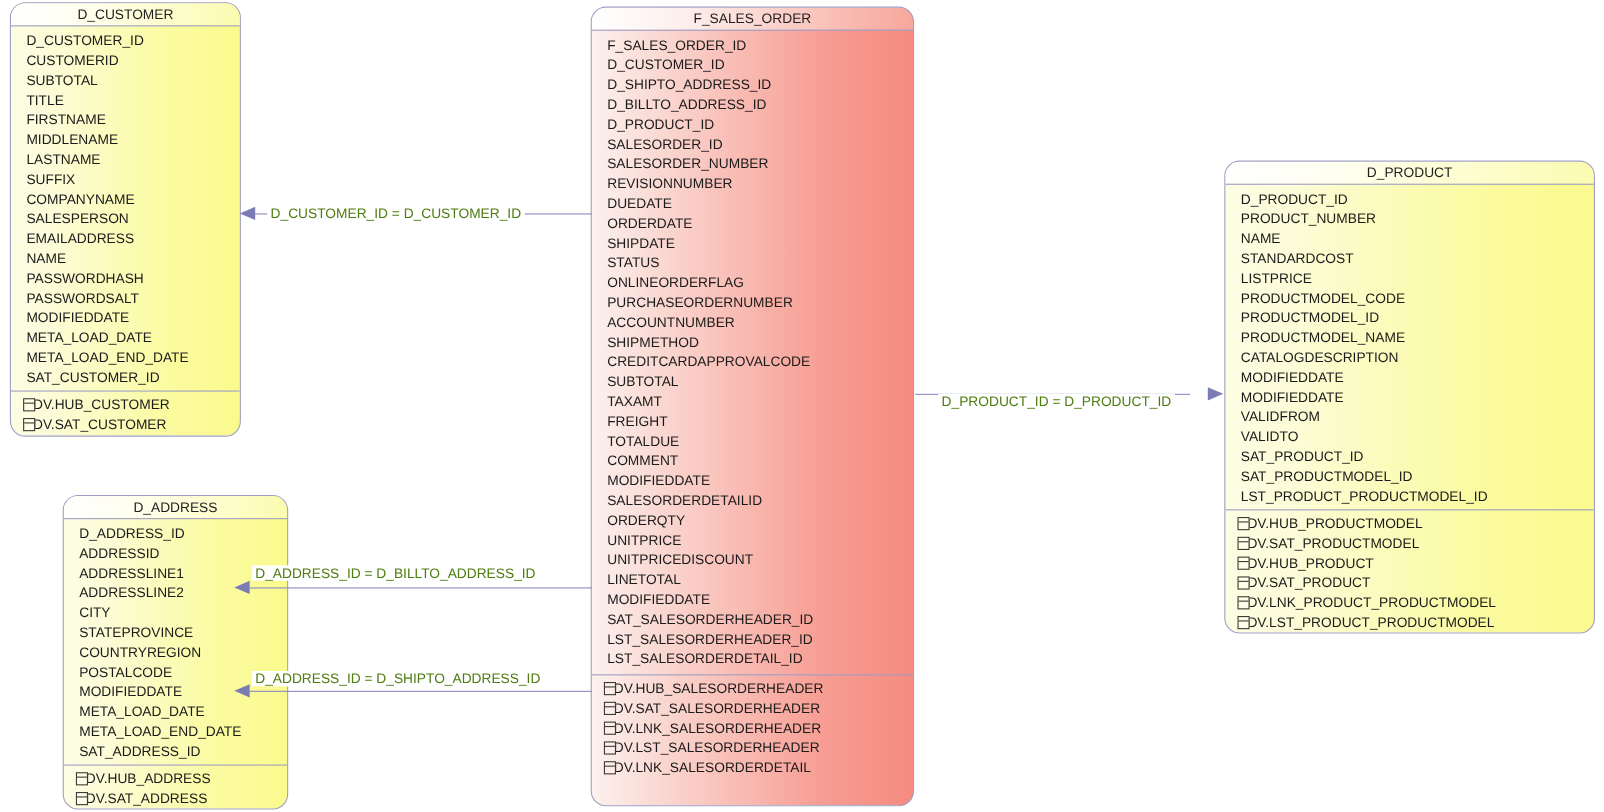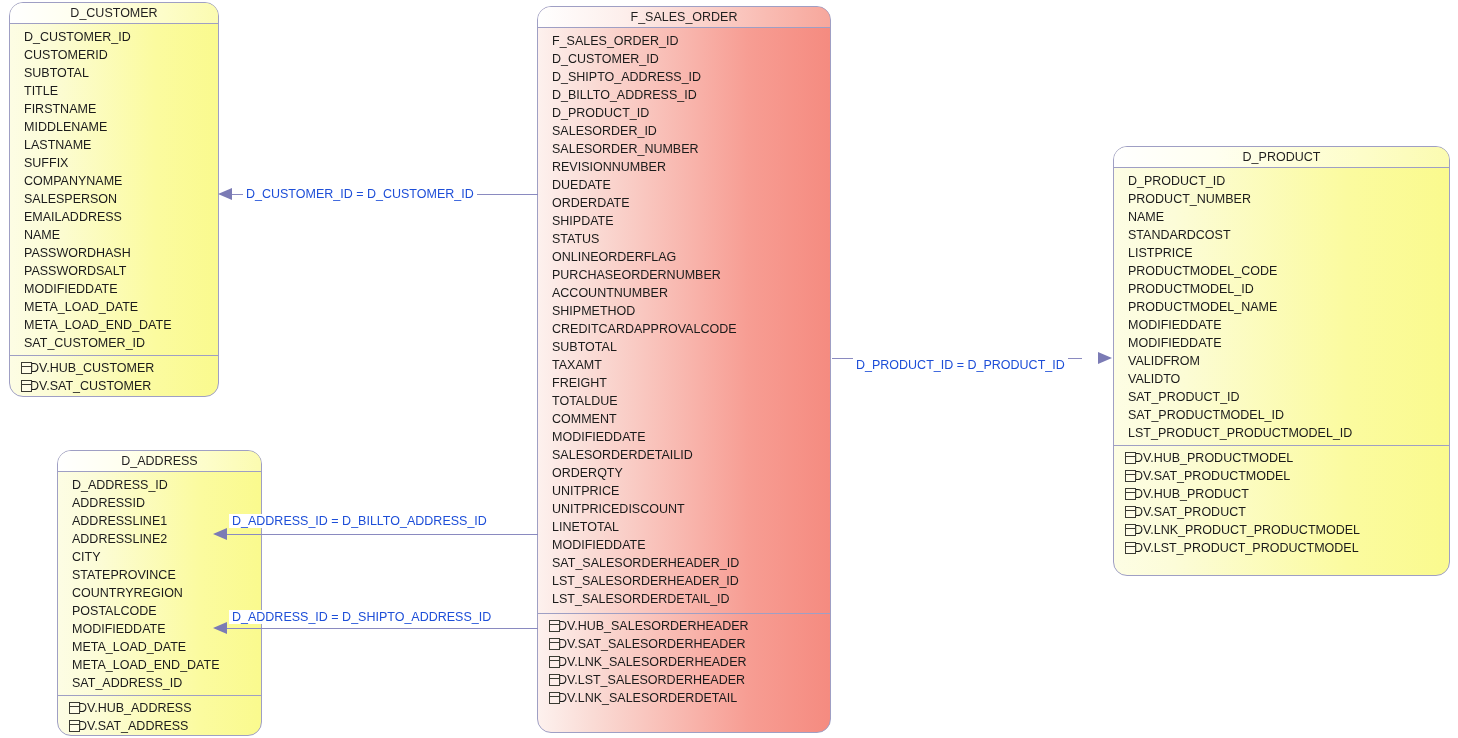--- a/index.html
+++ b/index.html
@@ -112,21 +112,21 @@
   }
   .rel-arrow.left {
     border-right: 14px solid #7b7bb5;
   }
   .rel-arrow.right {
     border-left: 14px solid #7b7bb5;
   }
   .rel-label {
     position: absolute;
     font-size: 12.5px;
-    color: #1d4ed8;
+    color: #4d7c0f;
     white-space: nowrap;
     background: #ffffff;
     padding: 0 3px;
     line-height: 14px;
   }
 </style>
 </head>
 <body>
 
 <div class="entity dim" style="left:9px; top:2px; width:210px; height:395px;">
@@ -255,20 +255,21 @@
   <div class="ent-header">D_PRODUCT</div>
   <div class="ent-cols">
     <div class="col">D_PRODUCT_ID</div>
     <div class="col">PRODUCT_NUMBER</div>
     <div class="col">NAME</div>
     <div class="col">STANDARDCOST</div>
     <div class="col">LISTPRICE</div>
     <div class="col">PRODUCTMODEL_CODE</div>
     <div class="col">PRODUCTMODEL_ID</div>
     <div class="col">PRODUCTMODEL_NAME</div>
+    <div class="col">CATALOGDESCRIPTION</div>
     <div class="col">MODIFIEDDATE</div>
     <div class="col">MODIFIEDDATE</div>
     <div class="col">VALIDFROM</div>
     <div class="col">VALIDTO</div>
     <div class="col">SAT_PRODUCT_ID</div>
     <div class="col">SAT_PRODUCTMODEL_ID</div>
     <div class="col">LST_PRODUCT_PRODUCTMODEL_ID</div>
   </div>
   <div class="ent-tables">
     <div class="tbl">

